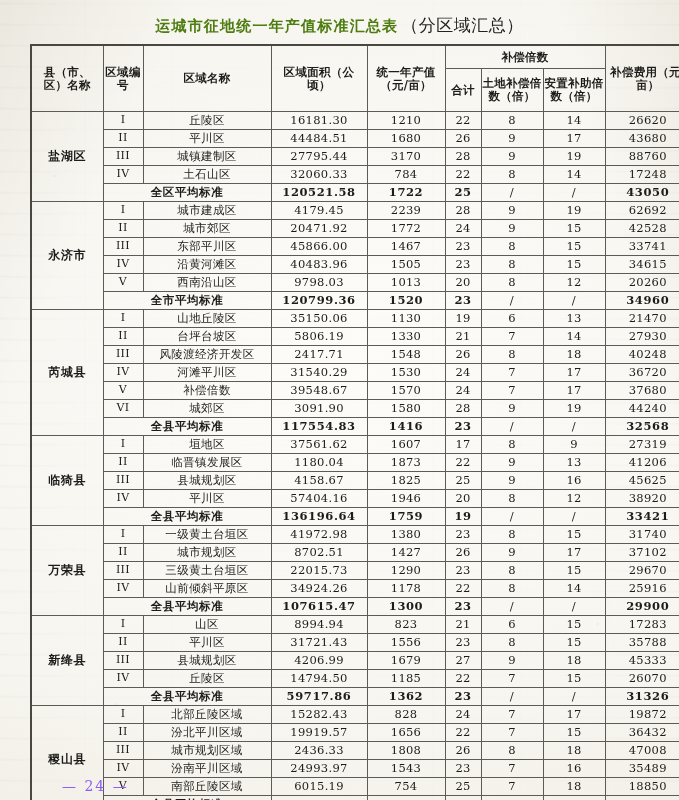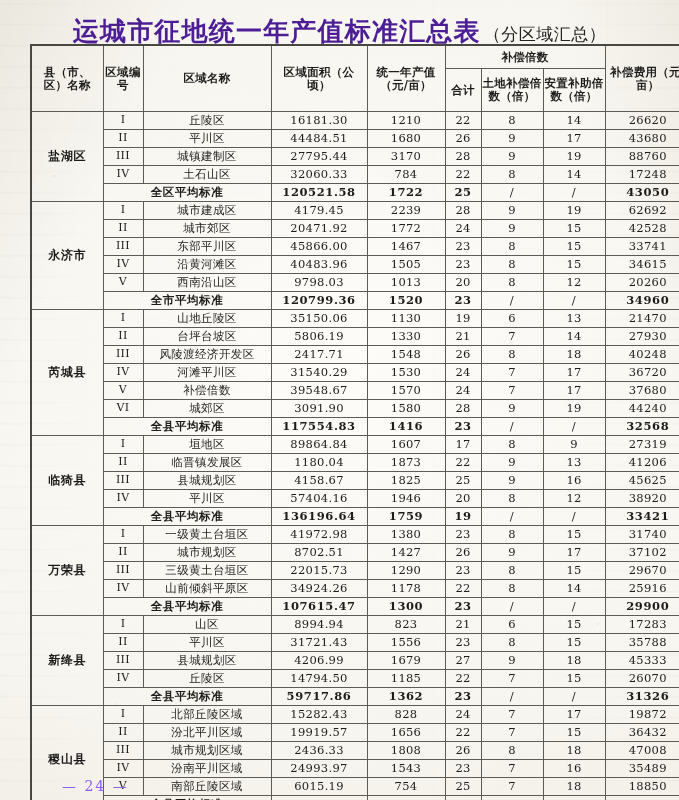--- a/index.html
+++ b/index.html
@@ -53,23 +53,23 @@
   
   #title-wrap {
     position: absolute;
     top: 14px; left: 0; right: 0;
     text-align: center;
     white-space: nowrap;
   }
   #title-main {
     font-family: "DejaVu Sans", "Liberation Sans", sans-serif;
     font-weight: bold;
-    font-size: 26px;
+    font-size: 15px;
     letter-spacing: 1.2px;
-    color: #4c1d95;
+    color: #4d7c0f;
   }
   #title-sub {
     font-family: "DejaVu Serif", "Liberation Serif", serif;
     font-size: 17px;
     color: #232220;
     margin-left: 3px;
     letter-spacing: .5px;
   }
 
   
@@ -371,21 +371,21 @@
           <td class="num">1416</td>
           <td class="num">23</td>
           <td class="slash">/</td>
           <td class="slash">/</td>
           <td class="num">32568</td>
         </tr>
         <tr>
           <td class="county" rowspan="5">临猗县</td>
           <td class="rnum">I</td>
           <td class="zname">垣地区</td>
-          <td class="num">89864.84</td>
+          <td class="num">37561.62</td>
           <td class="num">1607</td>
           <td class="num">17</td>
           <td class="num">8</td>
           <td class="num">9</td>
           <td class="num">27319</td>
         </tr>
         <tr>
           <td class="rnum">II</td>
           <td class="zname">临晋镇发展区</td>
           <td class="num">1180.04</td>

